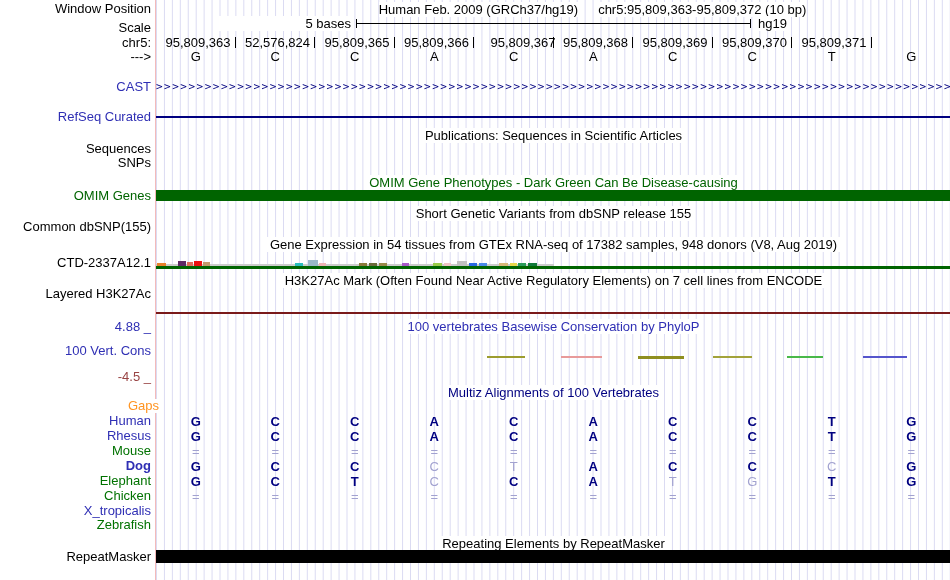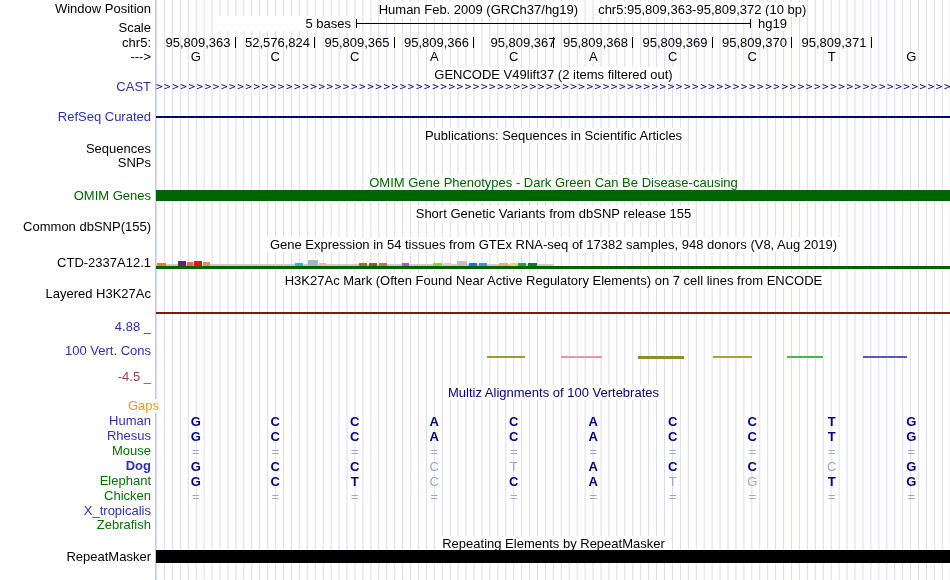--- a/index.html
+++ b/index.html
@@ -100,21 +100,20 @@
         <div class="rbase" style="left: 159px; width: 79.5px;">C</div>
         <div class="rbase" style="left: 238.5px; width: 79.5px;">A</div>
         <div class="rbase" style="left: 318px; width: 79.5px;">C</div>
         <div class="rbase" style="left: 397.5px; width: 79.5px;">A</div>
         <div class="rbase" style="left: 477px; width: 79.5px;">C</div>
         <div class="rbase" style="left: 556.5px; width: 79.5px;">C</div>
         <div class="rbase" style="left: 636px; width: 79.5px;">T</div>
         <div class="rbase" style="left: 715.5px; width: 79.5px;">G</div>
       </div>
 
-    <div class="title" style="top:67px"><span>GENCODE V49lift37 (2 items filtered out)</span></div>
     <div id="cast-arrows">&gt;&gt;&gt;&gt;&gt;&gt;&gt;&gt;&gt;&gt;&gt;&gt;&gt;&gt;&gt;&gt;&gt;&gt;&gt;&gt;&gt;&gt;&gt;&gt;&gt;&gt;&gt;&gt;&gt;&gt;&gt;&gt;&gt;&gt;&gt;&gt;&gt;&gt;&gt;&gt;&gt;&gt;&gt;&gt;&gt;&gt;&gt;&gt;&gt;&gt;&gt;&gt;&gt;&gt;&gt;&gt;&gt;&gt;&gt;&gt;&gt;&gt;&gt;&gt;&gt;&gt;&gt;&gt;&gt;&gt;&gt;&gt;&gt;&gt;&gt;&gt;&gt;&gt;&gt;&gt;&gt;&gt;&gt;&gt;&gt;&gt;&gt;&gt;&gt;&gt;&gt;&gt;&gt;&gt;&gt;&gt;&gt;&gt;&gt;&gt;&gt;&gt;&gt;&gt;&gt;&gt;&gt;&gt;&gt;&gt;&gt;&gt;&gt;&gt;&gt;&gt;&gt;&gt;&gt;&gt;</div>
 
     <div class="bar" id="refseq-line"></div>
 
     <div class="title" style="top:128px"><span>Publications: Sequences in Scientific Articles</span></div>
 
     <div class="title c-dgreen" style="top:175px"><span>OMIM Gene Phenotypes - Dark Green Can Be Disease-causing</span></div>
     <div class="bar" id="omim-bar"></div>
 
     <div class="title" style="top:206px"><span>Short Genetic Variants from dbSNP release 155</span></div>
@@ -142,20 +141,21 @@
         <div class="bar" style="left: 343px; top: 263px; width: 9px; height: 3px; background: rgb(216, 184, 120);"></div>
         <div class="bar" style="left: 354px; top: 263px; width: 7px; height: 3px; background: rgb(232, 216, 74);"></div>
         <div class="bar" style="left: 362px; top: 263px; width: 8px; height: 3px; background: rgb(42, 154, 90);"></div>
         <div class="bar" style="left: 372px; top: 263px; width: 9px; height: 3px; background: rgb(17, 122, 58);"></div>
       </div>
     <div class="bar" id="gtex-line"></div>
 
     <div class="title" style="top:273px"><span>H3K27Ac Mark (Often Found Near Active Regulatory Elements) on 7 cell lines from ENCODE</span></div>
     <div class="bar" id="h3k27ac-line"></div>
 
+    <div class="title c-blue" style="top:319px"><span>100 vertebrates Basewise Conservation by PhyloP</span></div>
     <div id="phylop-dashes">
         <div class="bar" style="left: 331px; top: 356px; width: 38px; height: 2px; background: rgb(156, 156, 46);"></div>
         <div class="bar" style="left: 405px; top: 356px; width: 41px; height: 2px; background: rgb(232, 154, 154);"></div>
         <div class="bar" style="left: 482px; top: 356px; width: 46px; height: 3px; background: rgb(143, 143, 31);"></div>
         <div class="bar" style="left: 557px; top: 356px; width: 39px; height: 2px; background: rgb(163, 163, 58);"></div>
         <div class="bar" style="left: 631px; top: 356px; width: 36px; height: 2px; background: rgb(73, 184, 73);"></div>
         <div class="bar" style="left: 707px; top: 356px; width: 44px; height: 2px; background: rgb(85, 85, 204);"></div>
       </div>
 
     <div class="title c-navy" style="top:385px"><span>Multiz Alignments of 100 Vertebrates</span></div>

